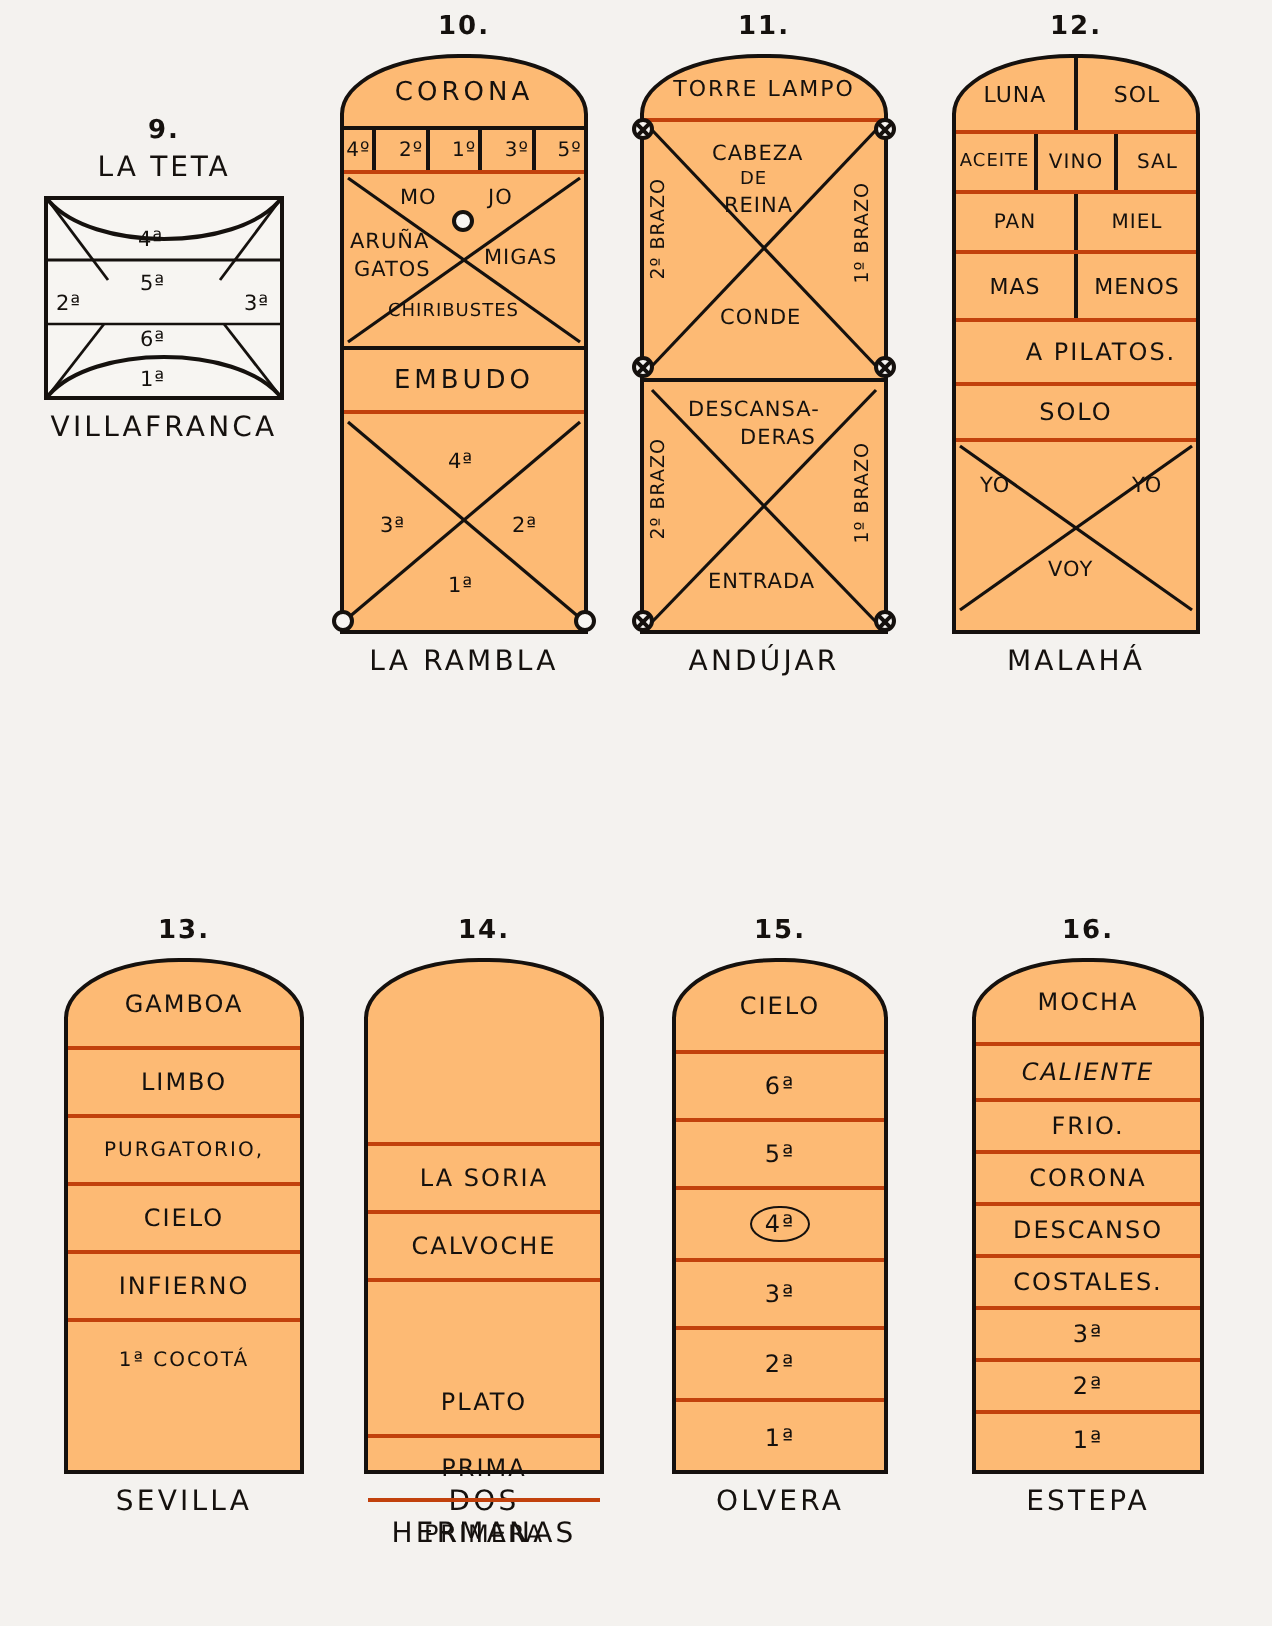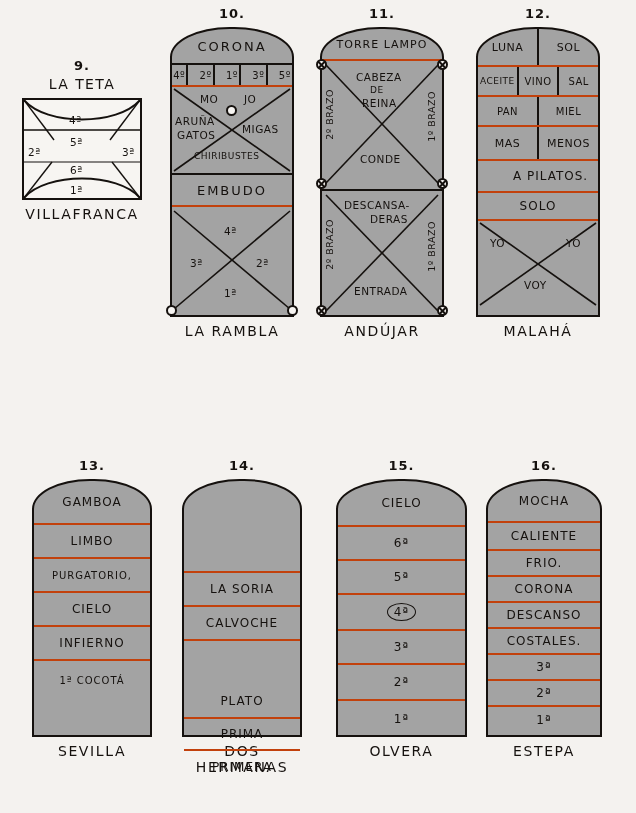--- a/index.html
+++ b/index.html
@@ -26,21 +26,21 @@
     box-sizing:border-box;
     background:#f7f5f2;
   }
   
   .arch{
     border:2px solid #15110e;
     border-top-left-radius:48% 30px;
     border-top-right-radius:48% 30px;
     box-sizing:border-box;
     position:relative;
-    background:#a3a3a3;
+    background:#fdba74;
   }
   .row{
     border-bottom:2px solid #c2410c;
     display:flex;align-items:center;justify-content:center;
     font-size:12px;letter-spacing:1px;
     text-align:center;
     box-sizing:border-box;
   }
   .row:last-child{border-bottom:none;}
   .cell{
@@ -266,21 +266,21 @@
     <div class="row" style="height:32px;">
         <span>PRIMA</span>
       </div>
     <div class="row" style="height:32px;">
         <span>PRIMERA</span>
       </div>
   </div>
   <div class="figcap">DOS HERMANAS</div>
 </div>
 
-<div class="fig" style="left:336px;top:458px;width:131px;">
+<div class="fig" style="left:336px;top:458px;width:108px;">
   <div class="fignum">15.</div>
   <div class="arch" style="height:258px;margin-top:6px;">
     <div class="row" style="height:46px;">
         <span>CIELO</span>
       </div>
     <div class="row" style="height:34px;">
         <span>6ª</span>
       </div>
     <div class="row" style="height:34px;">
         <span>5ª</span>
@@ -300,21 +300,21 @@
   </div>
   <div class="figcap">OLVERA</div>
 </div>
 
 <div class="fig" style="left:486px;top:458px;width:116px;">
   <div class="fignum">16.</div>
   <div class="arch" style="height:258px;margin-top:6px;">
     <div class="row" style="height:42px;">
         <span>MOCHA</span>
       </div>
-    <div class="row" style="height:28px;">
+    <div class="row" style="height:28px;font-style:italic;">
         <span>CALIENTE</span>
       </div>
     <div class="row" style="height:26px;">
         <span>FRIO.</span>
       </div>
     <div class="row" style="height:26px;">
         <span>CORONA</span>
       </div>
     <div class="row" style="height:26px;">
         <span>DESCANSO</span>

